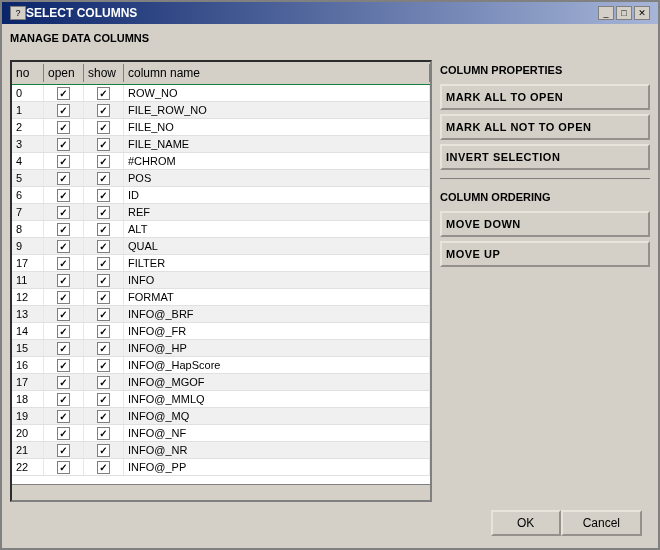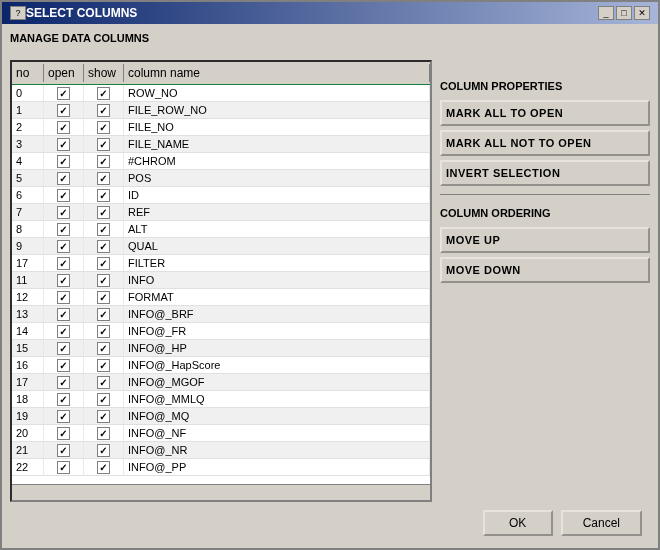--- a/index.html
+++ b/index.html
@@ -134,21 +134,20 @@
       content: '✓';
       font-size: 10px;
       font-weight: bold;
       color: #000;
     }
     .right-panel {
       width: 210px;
       display: flex;
       flex-direction: column;
       gap: 4px;
-      margin-top: 16px;
     }
     .panel-section-title {
       font-size: 11px;
       font-weight: bold;
       color: #000;
       margin-top: 4px;
       margin-bottom: 4px;
     }
     .action-btn {
       width: 100%;
@@ -165,21 +164,21 @@
     .divider {
       height: 1px;
       background: #808080;
       margin: 4px 0;
     }
     .bottom-bar {
       display: flex;
       justify-content: flex-end;
       align-items: center;
       padding: 8px 8px 4px 8px;
-      gap: 8px;
+      gap: 0;
     }
     .bottom-btn {
       padding: 4px 20px;
       background: #d4d0c8;
       border: 2px outset #e8e4dc;
       font-size: 12px;
       cursor: pointer;
       color: #000;
       min-width: 70px;
       text-align: center;
@@ -471,22 +470,22 @@
         <div class="panel-section-title">COLUMN PROPERTIES</div>
 
         <button class="action-btn">MARK ALL TO OPEN</button>
         <button class="action-btn">MARK ALL NOT TO OPEN</button>
         <button class="action-btn">INVERT SELECTION</button>
 
         <div class="divider"></div>
 
         <div class="panel-section-title">COLUMN ORDERING</div>
 
+        <button class="action-btn">MOVE DOWN</button>
         <button class="action-btn">MOVE UP</button>
-        <button class="action-btn">MOVE DOWN</button>
       </div>
     </div>
 
     <div class="bottom-bar">
       <button class="bottom-btn">OK</button>
       <button class="bottom-btn">Cancel</button>
     </div>
   </div>
 </div>
 

